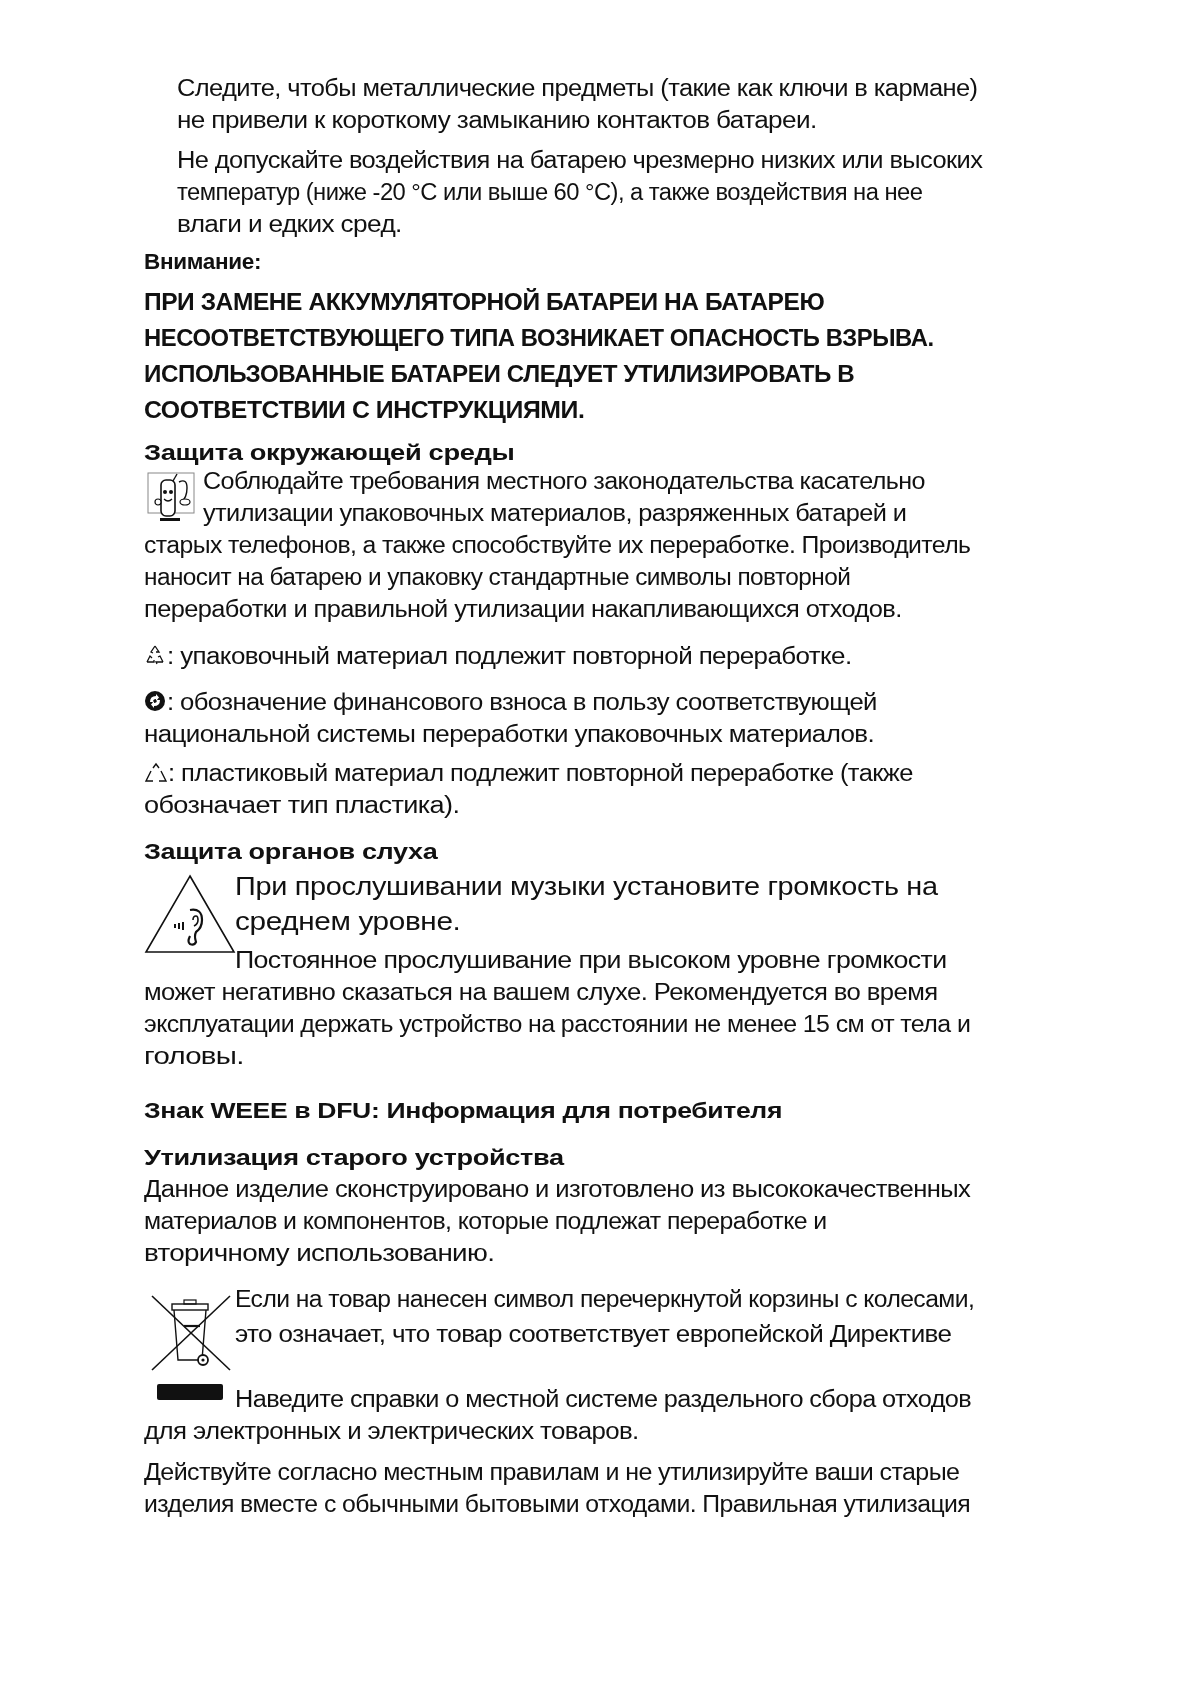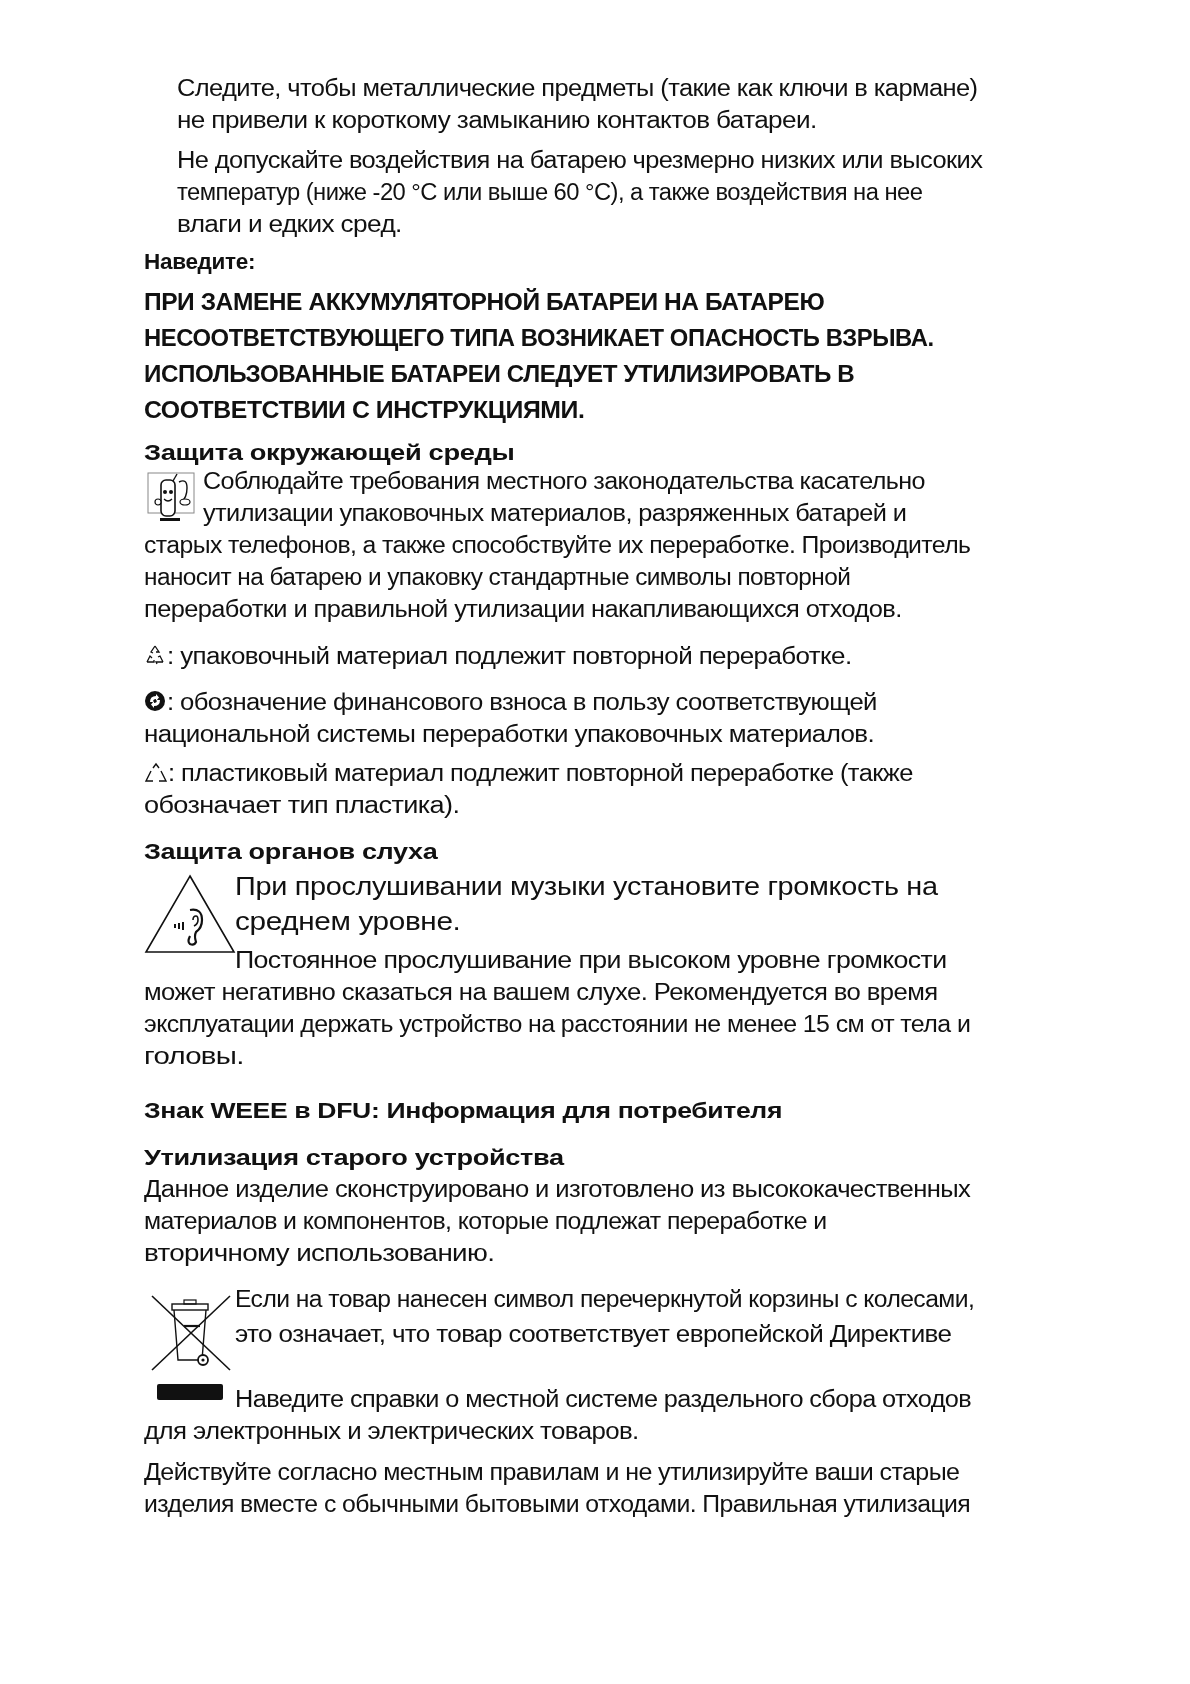--- a/index.html
+++ b/index.html
@@ -24,21 +24,21 @@
 <body>
 
 <div class="page">
 
   <div class="line" style="left: 177px; top: 72px; transform: scaleX(1.084);">Следите, чтобы металлические предметы (такие как ключи в кармане)</div>
   <div class="line" style="left: 177px; top: 104px; transform: scaleX(1.1111);">не привели к короткому замыканию контактов батареи.</div>
   <div class="line" style="left: 177px; top: 144px; transform: scaleX(1.0834);">Не допускайте воздействия на батарею чрезмерно низких или высоких</div>
   <div class="line" style="left: 177px; top: 176px; transform: scaleX(1.0122);">температур (ниже -20 °C или выше 60 °C), а также воздействия на нее</div>
   <div class="line" style="left: 177px; top: 208px; transform: scaleX(1.1139);">влаги и едких сред.</div>
 
-  <div class="line bold head" style="left:144px; top:246px;">Наведите:</div>
+  <div class="line bold head" style="left:144px; top:246px;">Внимание:</div>
   <div class="line bold caps" style="left: 144px; top: 286px; transform: scaleX(1.0658);">ПРИ ЗАМЕНЕ АККУМУЛЯТОРНОЙ БАТАРЕИ НА БАТАРЕЮ</div>
   <div class="line bold caps" style="left: 144px; top: 322px; transform: scaleX(1.0354);">НЕСООТВЕТСТВУЮЩЕГО ТИПА ВОЗНИКАЕТ ОПАСНОСТЬ ВЗРЫВА.</div>
   <div class="line bold caps" style="left: 144px; top: 358px; transform: scaleX(1.0503);">ИСПОЛЬЗОВАННЫЕ БАТАРЕИ СЛЕДУЕТ УТИЛИЗИРОВАТЬ В</div>
   <div class="line bold caps" style="left: 144px; top: 394px; transform: scaleX(1.0784);">СООТВЕТСТВИИ С ИНСТРУКЦИЯМИ.</div>
 
   <div class="line bold head" style="left: 144px; top: 437px; transform: scaleX(1.2131);">Защита окружающей среды</div>
 
   <div class="icon" style="left:147px; top:472px;">
     <svg width="48" height="52" viewBox="0 0 48 52">
       <rect x="1" y="1" width="46" height="40" fill="none" stroke="#888" stroke-width="1"></rect>

